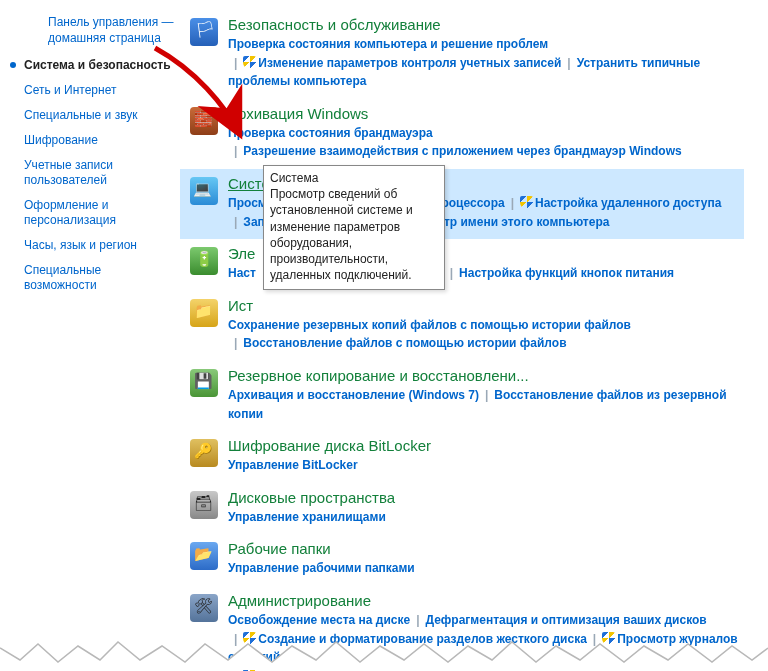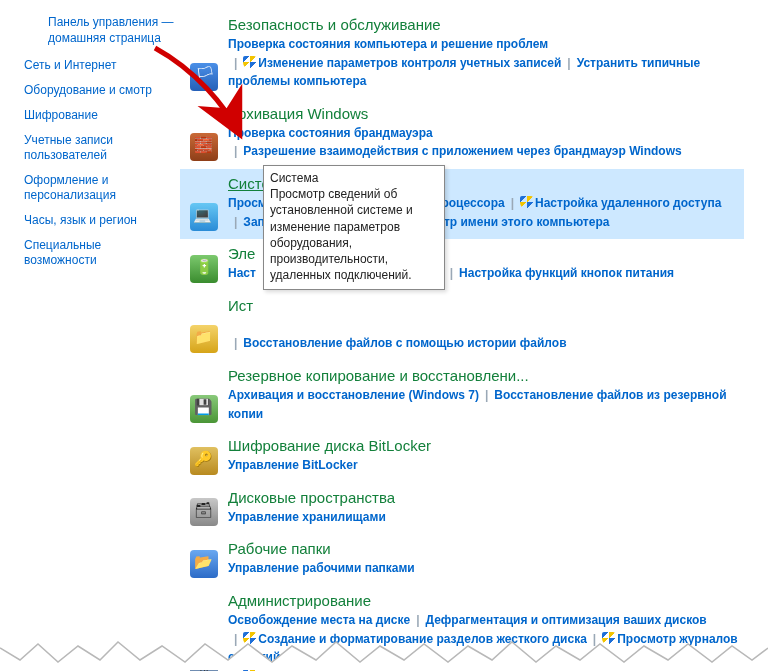--- a/index.html
+++ b/index.html
@@ -48,21 +48,21 @@
     height: 6px;
     border-radius: 50%;
     background: #0066cc;
   }
   .main {
     flex: 1;
     padding-right: 20px;
   }
   .cat {
     display: flex;
-    align-items: flex-end;
+    align-items: flex-start;
     padding: 6px 4px 8px 4px;
   }
   .cat.hl {
     background: #cde8ff;
   }
   .cat .icon {
     width: 40px;
     flex-shrink: 0;
     display: flex;
     justify-content: center;
@@ -160,22 +160,23 @@
 <body>
 
 <div class="wrap">
 
   <div class="sidebar">
     <div class="home">
       <span>Панель управления —</span><br>
       <span>домашняя страница</span>
     </div>
     <div id="side-items">
+        <div class="side-item active">Система и безопасность</div>
         <div class="side-item">Сеть и Интернет</div>
-        <div class="side-item">Оборудование и смотр</div>
+        <div class="side-item">Специальные и звук</div>
         <div class="side-item">Шифрование</div>
         <div class="side-item">Учетные записи пользователей</div>
         <div class="side-item">Оформление и персонализация</div>
         <div class="side-item">Часы, язык и регион</div>
         <div class="side-item">Специальные возможности</div>
       </div>
   </div>
 
   <div class="main" id="main">
       <div class="cat">
@@ -213,21 +214,21 @@
           <div class="title">Эле</div>
           <div class="links"><span class="lnk">Наст</span><span>&nbsp;&nbsp;&nbsp;&nbsp;&nbsp;&nbsp;&nbsp;&nbsp;&nbsp;&nbsp;&nbsp;&nbsp;&nbsp;&nbsp;&nbsp;&nbsp;&nbsp;&nbsp;&nbsp;&nbsp;&nbsp;&nbsp;&nbsp;&nbsp;&nbsp;&nbsp;&nbsp;&nbsp;&nbsp;&nbsp;&nbsp;&nbsp;&nbsp;&nbsp;&nbsp;&nbsp;&nbsp;&nbsp;&nbsp;&nbsp;&nbsp;&nbsp;&nbsp;&nbsp;&nbsp;</span><span class="lnk">ежима</span><span class="sep">|</span><span class="lnk">Настройка функций кнопок питания</span></div>
         </div>
       </div>
       <div class="cat">
         <div class="icon">
           <div class="ic ic-hist"></div>
         </div>
         <div class="body">
           <div class="title">Ист</div>
-          <div class="links"><br><span class="sep">|</span><span class="lnk">Восстановление файлов с помощью истории файлов</span></div>
+          <div class="links"><span class="lnk">Сохранение резервных копий файлов с помощью истории файлов</span><br><span class="sep">|</span><span class="lnk">Восстановление файлов с помощью истории файлов</span></div>
         </div>
       </div>
       <div class="cat">
         <div class="icon">
           <div class="ic ic-bak"></div>
         </div>
         <div class="body">
           <div class="title">Резервное копирование и восстановлени...</div>
           <div class="links"><span class="lnk">Архивация и восстановление (Windows 7)</span><span class="sep">|</span><span class="lnk">Восстановление файлов из резервной копии</span></div>
         </div>

